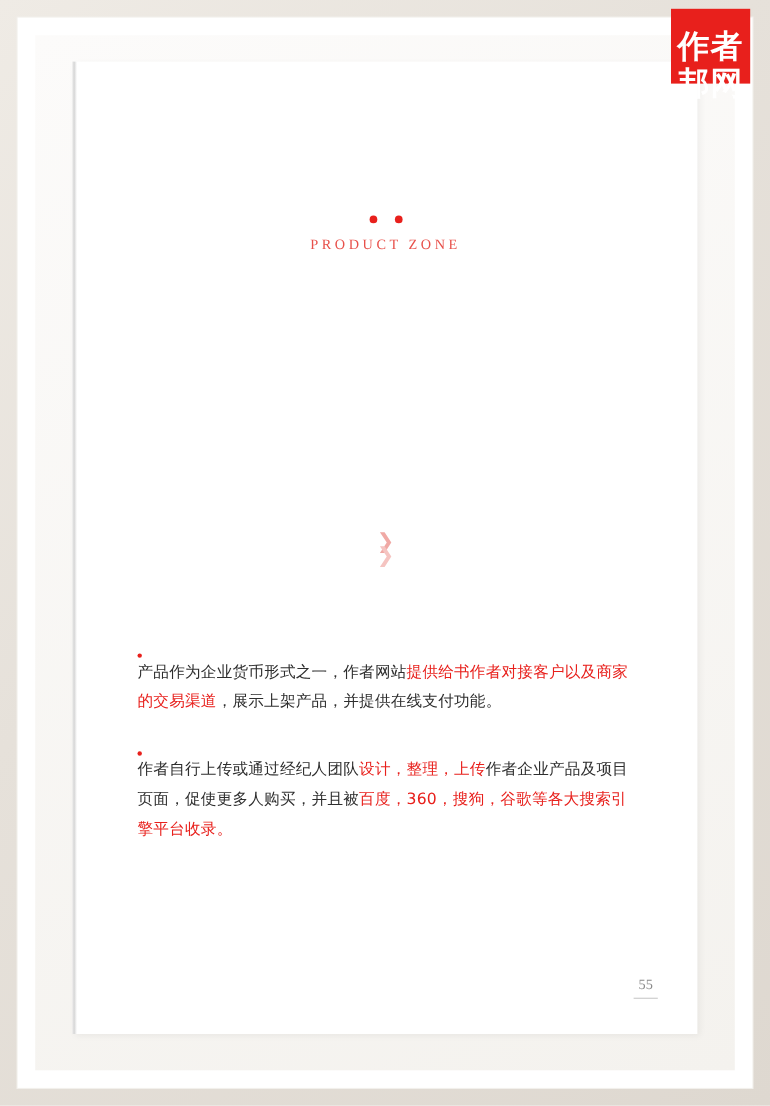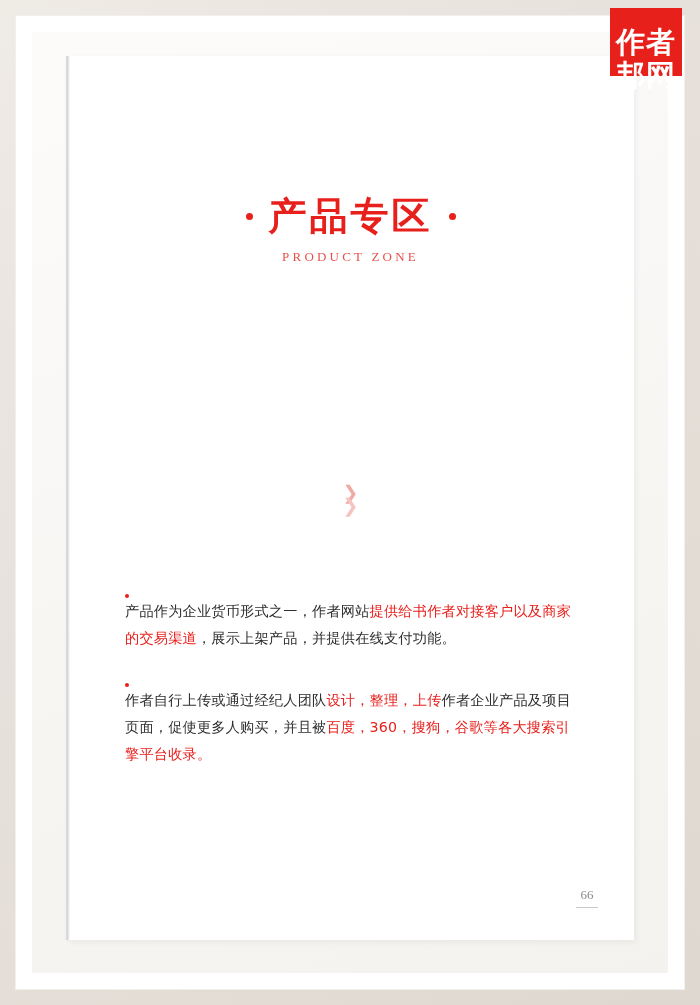--- a/index.html
+++ b/index.html
@@ -192,21 +192,20 @@
     <span>作者</span>
     <span>邦网</span>
   </div>
 
   <div class="sheet">
     <div class="sheet-spine"></div>
 
     <div class="title-block">
       <div class="title-row">
         <span class="title-dot"></span>
-        <span class="title-cn">产品专区</span>
         <span class="title-dot"></span>
       </div>
       <div class="title-en">PRODUCT ZONE</div>
     </div>
 
 
     <div class="chevrons">
       <span class="chev c1">❯</span>
       <span class="chev c2">❯</span>
     </div>
@@ -219,15 +218,15 @@
         </div>
       </div>
       <div class="bullet-item">
         <span class="bullet-dot"></span>
         <div class="bullet-text">
           <span>作者自行上传或通过经纪人团队</span><span class="hl">设计，整理，上传</span><span>作者企业产品及项目页面，促使更多人购买，并且被</span><span class="hl">百度，360，搜狗，谷歌等各大搜索引擎平台收录。</span>
         </div>
       </div>
     </div>
 
-    <div class="page-num">66</div>
+    <div class="page-num">55</div>
   </div>
 </div>
 
 </body></html>

